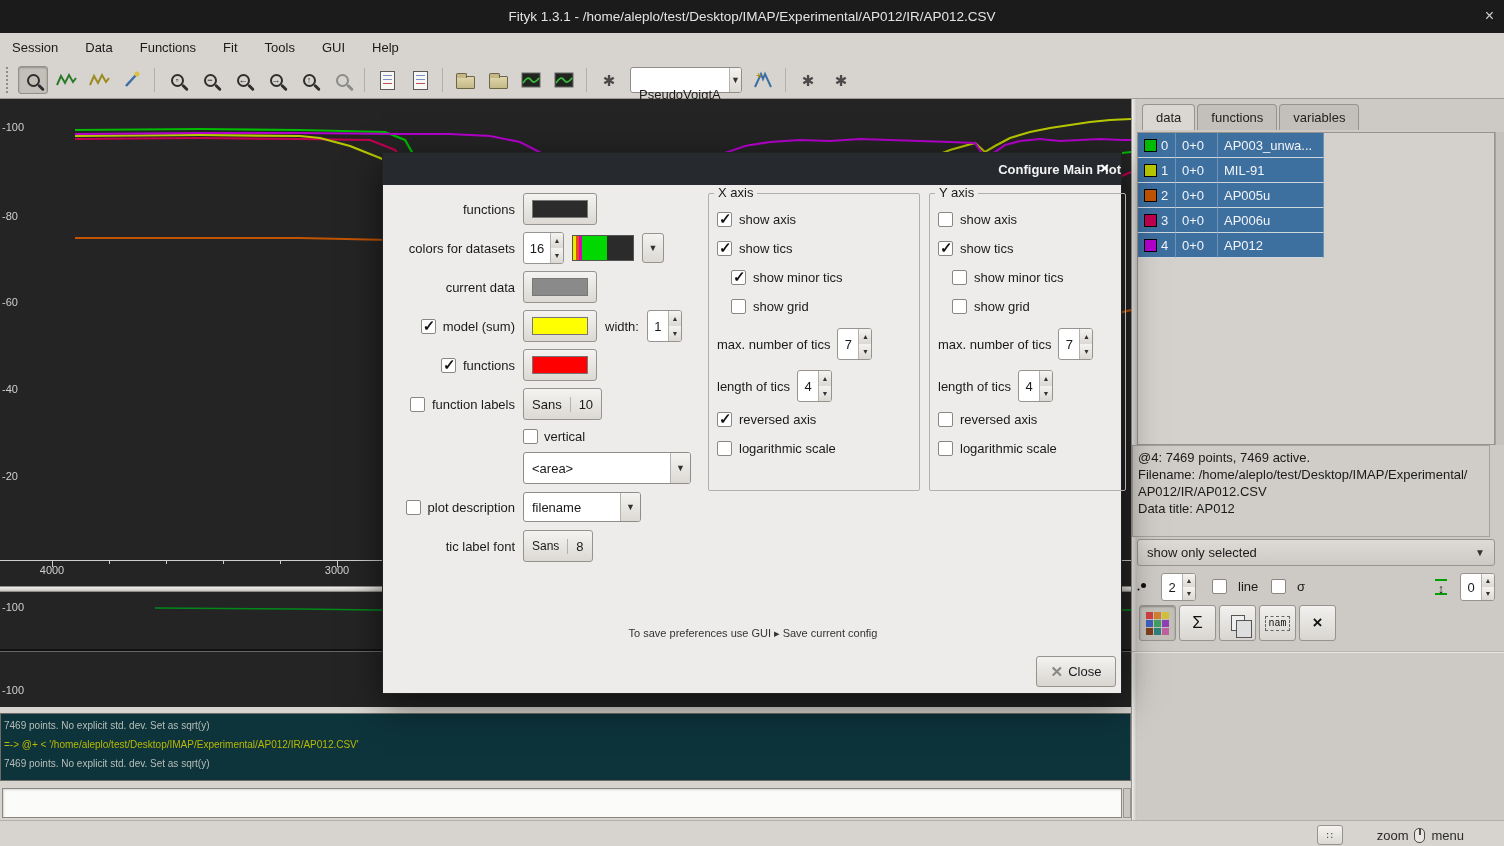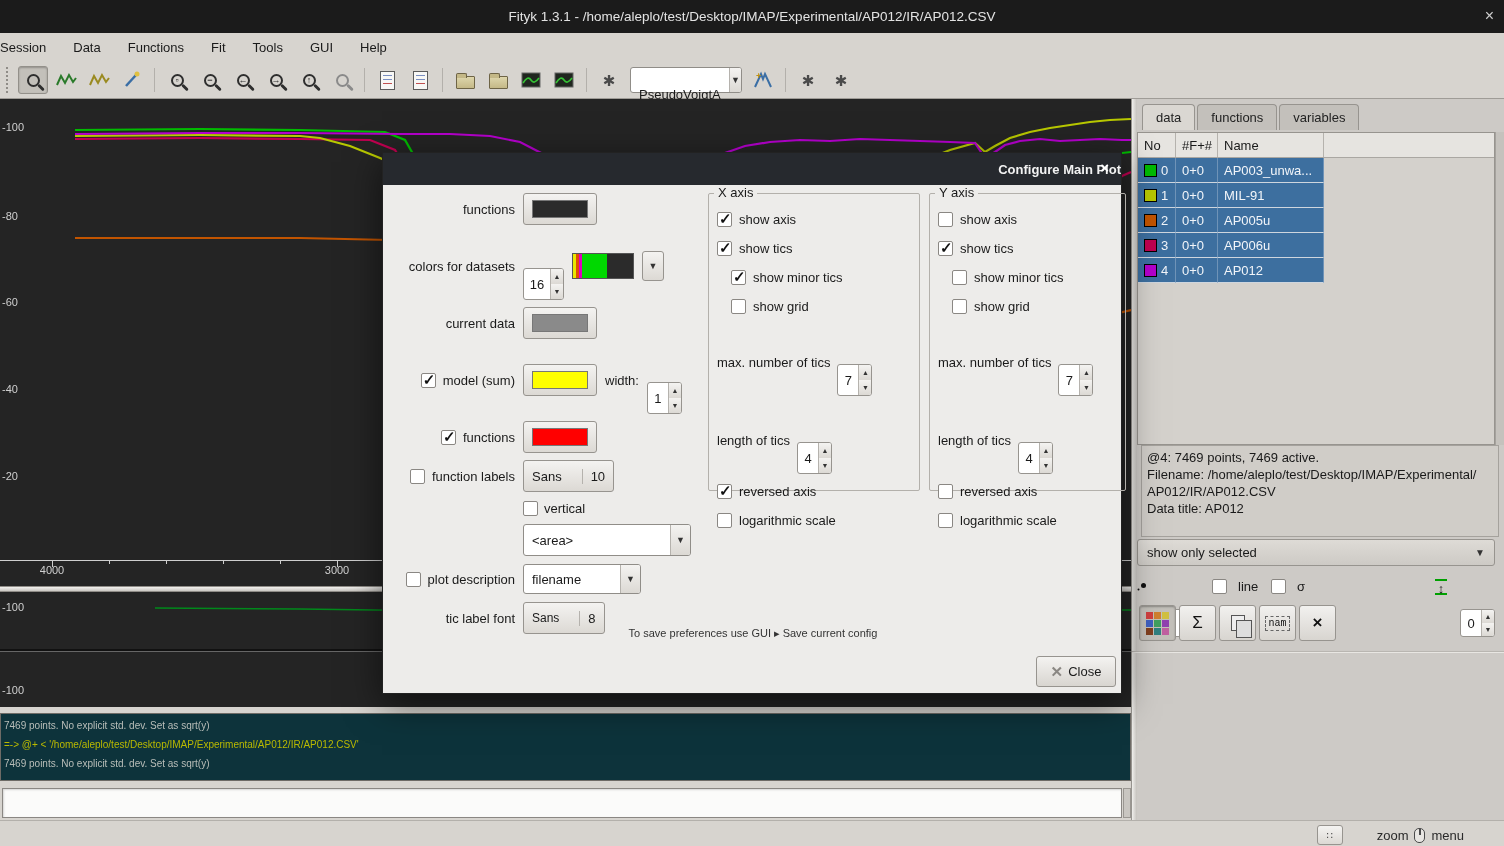--- a/index.html
+++ b/index.html
@@ -3,21 +3,21 @@
 <meta charset="utf-8">
 <style>
   * { margin:0; padding:0; box-sizing:border-box; }
   body { font-family:"Liberation Sans",sans-serif; background:#555; }
   #app { position:relative; width:1504px; height:846px; background:#d7d4cf; overflow:hidden; font-size:13px; color:#1a1a1a; }
   .abs { position:absolute; }
 
   
   #titlebar { left:0; top:0; width:1504px; height:33px; background:#1b1b1b; color:#e3e3e3; display:flex; align-items:center; justify-content:center; font-size:13.5px; }
   #win-close { position:absolute; right:10px; top:7px; color:#cfcfcf; font-size:16px; cursor:default; }
-  #menubar { left:0; top:33px; width:1384px; height:29px; display:flex; align-items:center; gap:27px; background:#d7d4cf; }
+  #menubar { left:0; top:33px; width:1384px; height:29px; display:flex; align-items:center; gap:27px; padding-left:12px; background:#d7d4cf; }
   .menu-item { color:#1a1a1a; }
   #toolbar { left:0; top:62px; width:1504px; height:37px; display:flex; align-items:center; gap:3px; padding-left:3px; background:#d7d4cf; border-bottom:1px solid #9f9c97; }
   .grip { width:6px; height:26px; border-left:2px dotted #8f8c87; margin:0 3px; }
   .tbtn { width:30px; height:28px; border:1px solid transparent; border-radius:3px; display:flex; align-items:center; justify-content:center; background:transparent; position:relative; }
   .tbtn.active { background:#c3c0ba; border:1px solid #93908a; box-shadow:inset 0 1px 2px rgba(0,0,0,.25); }
   .tsep { width:1px; height:24px; background:#b3b0ab; margin:0 4px; }
   .mag { width:13px; height:13px; border:2px solid #2e2e2e; border-radius:50%; position:relative; display:flex; align-items:center; justify-content:center; }
   .mag::after { content:""; position:absolute; width:8px; height:3px; background:#2e2e2e; right:-7px; bottom:-4px; transform:rotate(45deg); border-radius:2px; }
   .mag.gray { border-color:#8a8a8a; } .mag.gray::after { background:#8a8a8a; }
   .mag .ovl { font-size:9px; line-height:1; color:#2e2e2e; font-weight:bold; }
@@ -65,27 +65,27 @@
   .tab { padding:5px 13px; border:1px solid #97948f; border-bottom:none; border-radius:4px 4px 0 0; background:#c3c0bb; margin-right:2px; color:#222; }
   .tab.active { background:#dad7d2; position:relative; top:0px; }
   #dtable { position:absolute; left:5px; top:33px; width:358px; height:313px; background:#d4d1cc; border:1px solid #97948f; overflow:hidden; }
   #thead { display:flex; background:#e6e4e0; border-bottom:1px solid #aaa7a2; height:25px; align-items:center; }
   #thead .th { padding-left:6px; border-right:1px solid #b5b2ad; height:100%; display:flex; align-items:center; }
   .col1 { width:38px; } .col2 { width:42px; } .col3 { width:106px; }
   .trow { display:flex; height:25px; align-items:center; }
   .trow .td { height:100%; display:flex; align-items:center; padding-left:6px; background:#3d6f9f; color:#f2f5f9; border-bottom:1px solid #cfd6de; border-right:1px solid #6f93b7; }
   .swatch { width:13px; height:13px; border:1px solid #000; margin-right:4px; flex:0 0 auto; }
   #dscroll { position:absolute; right:0px; top:33px; width:9px; height:313px; background:#c5c2bd; border-left:1px solid #a5a29d; }
-  #info-box { position:absolute; left:9px; top:346px; width:358px; height:92px; border:1px solid #a5a29d; background:#d0cdc8; padding:3px 5px; font-size:13px; line-height:17px; white-space:pre-line; overflow:hidden; }
+  #info-box { position:absolute; left:0; top:346px; width:358px; height:92px; border:1px solid #a5a29d; background:#d0cdc8; padding:3px 5px; font-size:13px; line-height:17px; white-space:pre-line; overflow:hidden; }
   #filter-combo { position:absolute; left:5px; top:440px; width:358px; height:27px; border:1px solid #97948f; border-radius:3px; background:linear-gradient(#dedbd6,#cdcac5); display:flex; align-items:center; }
   #filter-combo .cval { padding-left:9px; flex:1; }
   #filter-combo .carr { padding-right:9px; font-size:10px; color:#333; }
   #side-controls { position:absolute; left:0; top:472px; width:373px; height:34px; }
   .dots-icon { position:absolute; left:9px; top:12px; width:5px; height:5px; border-radius:50%; background:#111; box-shadow:-5px 4px 0 -1.5px #111, 5px 4px 0 -2.5px #111; }
-  .spin { display:inline-flex; border:1px solid #97948f; border-radius:3px; background:#fff; height:28px; overflow:hidden;margin-top:36px; }
+  .spin { display:inline-flex; border:1px solid #97948f; border-radius:3px; background:#fff; height:28px; overflow:hidden; }
   .spin .val { min-width:20px; display:flex; align-items:center; justify-content:center; padding:0 3px; }
   .spin .arrows { width:13px; display:flex; flex-direction:column; border-left:1px solid #b5b2ad; }
   .spin .arrows span { flex:1; display:flex; align-items:center; justify-content:center; font-size:7px; color:#333; background:linear-gradient(#f4f3f1,#dcd9d4); }
   .cb { width:15px; height:15px; background:#fff; border:1px solid #8a8783; border-radius:2px; position:relative; flex:0 0 auto; }
   .cb.checked::after { content:"\2713"; position:absolute; left:1px; top:-3px; font-size:15px; font-weight:bold; color:#111; }
   .ctl-label { margin-left:6px; }
   .shift-icon { position:absolute; right:58px; top:8px; width:12px; height:16px; color:#111; font-size:13px; line-height:16px; text-align:center; border-top:2px solid #00a000; border-bottom:2px solid #00a000; }
   #side-buttons { position:absolute; left:7px; top:506px; display:flex; gap:3px; }
   .sbtn { width:37px; height:36px; border:1px solid #97948f; border-radius:3px; background:linear-gradient(#f2f1ef,#d8d5d0); display:flex; align-items:center; justify-content:center; font-size:17px; color:#111; }
   .sbtn.pressed { background:#c3c0ba; box-shadow:inset 0 1px 2px rgba(0,0,0,.3); }
@@ -98,21 +98,21 @@
   
   #dialog { left:382px; top:152px; width:740px; height:542px; background:#edecea; border:1px solid #222; box-shadow:0 10px 34px rgba(0,0,0,.55); z-index:10; }
   #dlg-title { height:32px; background:#26292e; color:#f2f2f2; display:flex; align-items:center; justify-content:flex-end; font-weight:bold; position:relative; }
   #dlg-close { position:absolute; right:12px; top:6px; color:#fff; font-size:15px; font-weight:bold; }
   #dlg-left { position:absolute; left:8px; top:40px; width:310px; }
   .lrow { display:flex; align-items:center; margin-bottom:7px; min-height:32px; }
   .lcap { width:124px; display:flex; align-items:center; justify-content:flex-end; gap:7px; padding-right:0; text-align:right; }
   .lctl { display:flex; align-items:center; margin-left:8px; gap:8px; }
   .swbtn { width:74px; height:32px; border:1px solid #97948f; border-radius:3px; background:linear-gradient(#f4f3f1,#dcd9d4); display:flex; align-items:center; justify-content:center; }
   .swbtn .swi { width:56px; height:18px; border:1px solid #777; }
-  .fontbtn { height:32px; border:1px solid #97948f; border-radius:3px; background:linear-gradient(#f4f3f1,#dcd9d4); display:flex; align-items:center;gap:12px; }
+  .fontbtn { height:32px; border:1px solid #97948f; border-radius:3px; background:linear-gradient(#f4f3f1,#dcd9d4); display:flex; align-items:center; }
   .fontbtn span { padding:0 8px; }
   .fontbtn .fsz { border-left:1px solid #b5b2ad; }
   #colors-strip { width:62px; height:26px; border:1px solid #555; background:linear-gradient(90deg,#e8e800 0 3px,#e05000 3px 6px,#e000c0 6px 9px,#00d800 9px 34px,#2b2b2b 34px 100%); }
   .mini-arrow-btn { width:22px; height:30px; border:1px solid #97948f; border-radius:3px; background:linear-gradient(#f4f3f1,#dcd9d4); display:flex; align-items:center; justify-content:center; font-size:9px; color:#333; }
   .groupbox { position:absolute; top:40px; border:1px solid #b3b0ab; border-radius:2px; padding:18px 8px 8px 8px; }
   #axis-group-0 { left:325px; width:212px; height:298px; }
   #axis-group-1 { left:546px; width:197px; height:298px; }
   .group-legend { position:absolute; top:-9px; left:5px; background:#edecea; padding:0 4px; }
   .g-row { display:flex; align-items:center; margin-bottom:14px; gap:7px; }
   .g-row.indent { margin-left:14px; }
@@ -302,25 +302,20 @@
   <div class="abs" id="cmd-side"></div>
 
   <div class="abs" id="sidebar">
     <div id="vsplit"></div>
     <div id="tabs">
         <div class="tab active">data</div>
         <div class="tab">functions</div>
         <div class="tab">variables</div>
       </div>
     <div id="dtable">
-      <div id="thead">
-        <div class="th col1">No</div>
-        <div class="th col2">#F+#</div>
-        <div class="th col3">Name</div>
-      </div>
       <div id="tbody">
           <div class="trow">
             <div class="td col1">
               <span class="swatch" style="background: rgb(0, 187, 0);"></span>
               <span>0</span>
             </div>
             <div class="td col2">0+0</div>
             <div class="td col3">AP003_unwa...</div>
           </div>
           <div class="trow">

